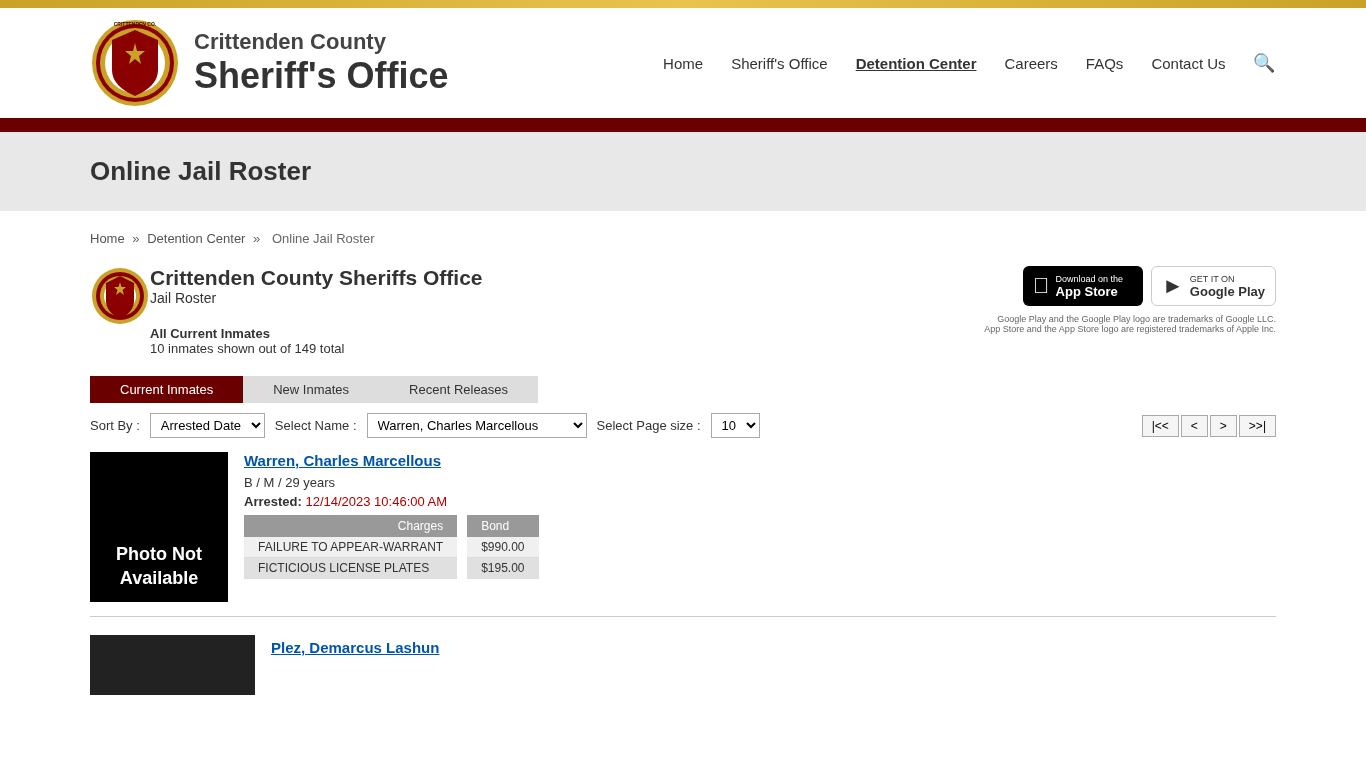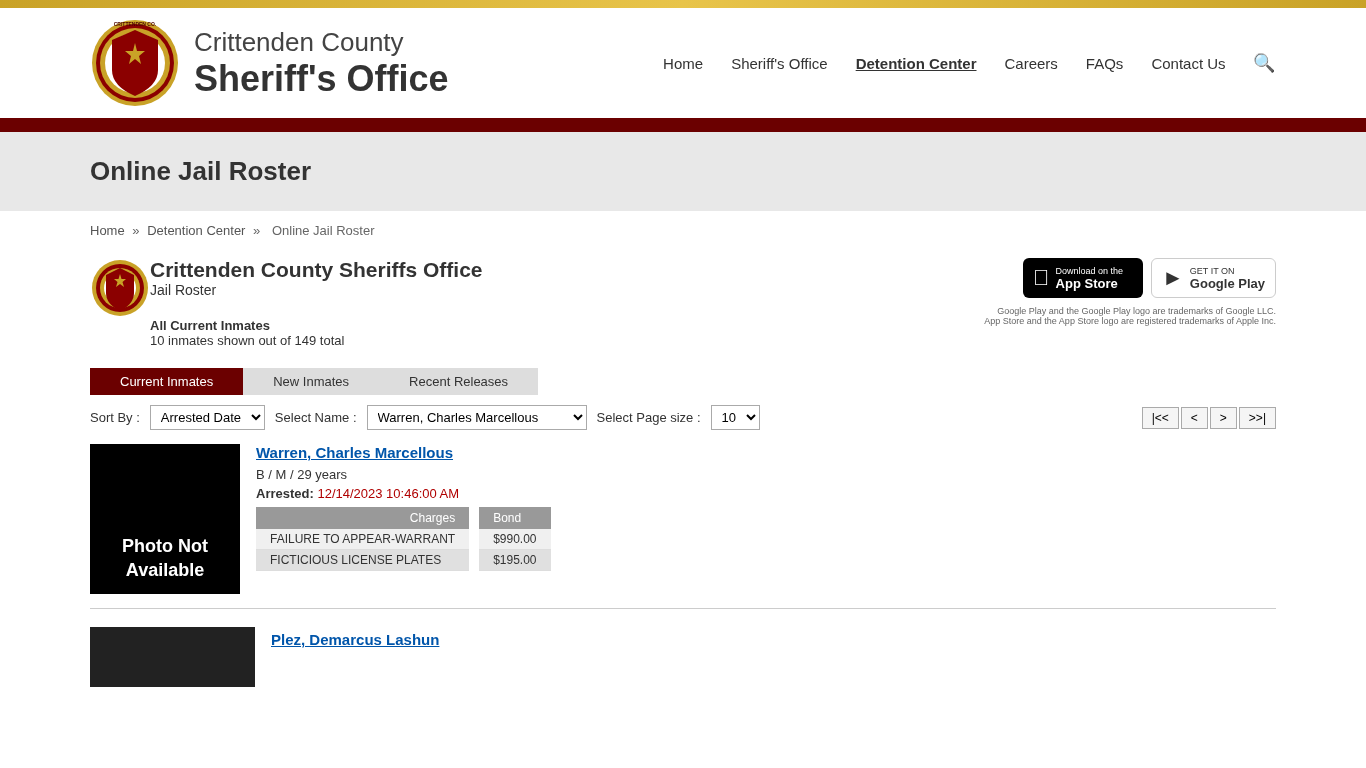--- a/index.html
+++ b/index.html
@@ -26,23 +26,23 @@
     }
     .logo-shield {
       width: 90px;
       height: 90px;
     }
     .logo-text {
       display: flex;
       flex-direction: column;
     }
     .logo-text .county-name {
-      font-size: 26px;
+      font-size: 22px;
       color: #444;
-      font-weight: normal;
+      font-weight: bold;
     }
     .logo-text .office-name {
       font-size: 36px;
       font-weight: bold;
       color: #333;
     }
 
     
     .nav {
       display: flex;
@@ -76,21 +76,21 @@
       padding: 24px 90px;
     }
     .page-title-area h1 {
       font-size: 26px;
       font-weight: bold;
       color: #333;
     }
 
     
     .main-content {
-      padding: 12px 90px;
+      padding: 20px 90px;
     }
 
     
     .breadcrumb {
       font-size: 13px;
       color: #666;
       margin-bottom: 20px;
     }
     .breadcrumb a {
       color: #555;
@@ -235,21 +235,21 @@
     
     .inmate-card {
       display: flex;
       align-items: flex-start;
       gap: 16px;
       border-bottom: 1px solid #ccc;
       padding-bottom: 14px;
       margin-bottom: 14px;
     }
     .inmate-photo {
-      width: 150px;
+      width: 138px;
       height: 150px;
       background: #000;
       display: flex;
       flex-direction: column;
       align-items: center;
       justify-content: flex-end;
       padding-bottom: 12px;
       flex-shrink: 0;
     }
     .inmate-photo .photo-label {

